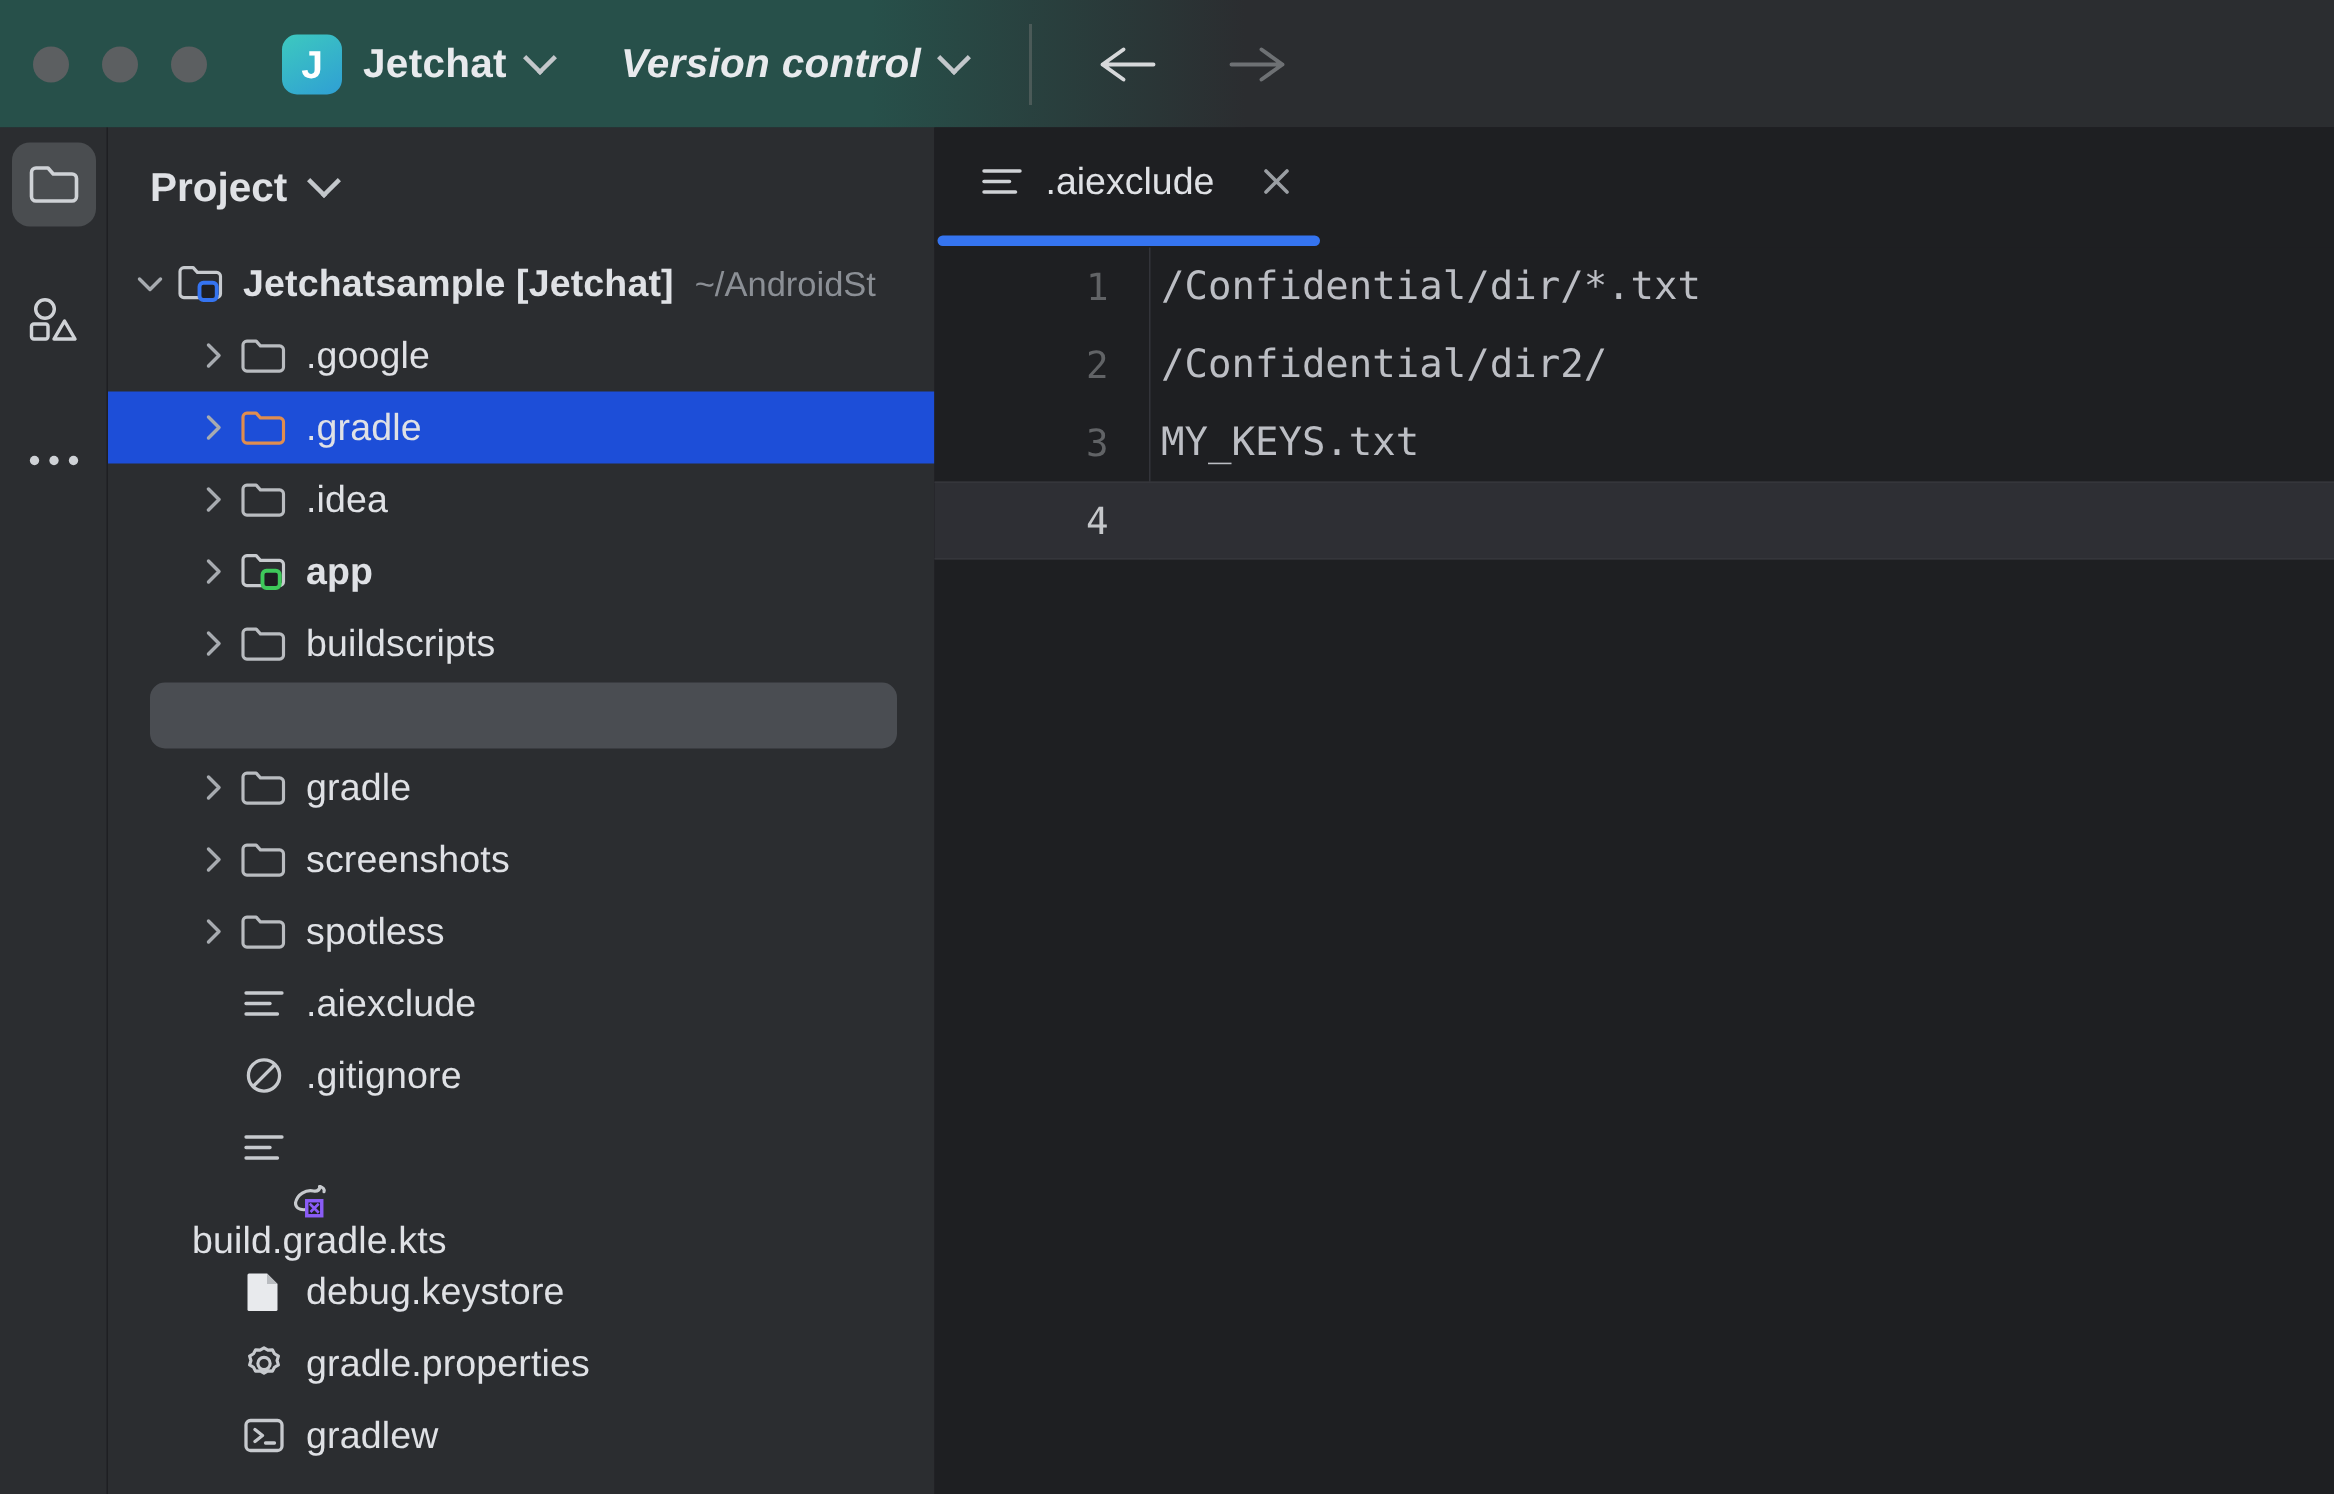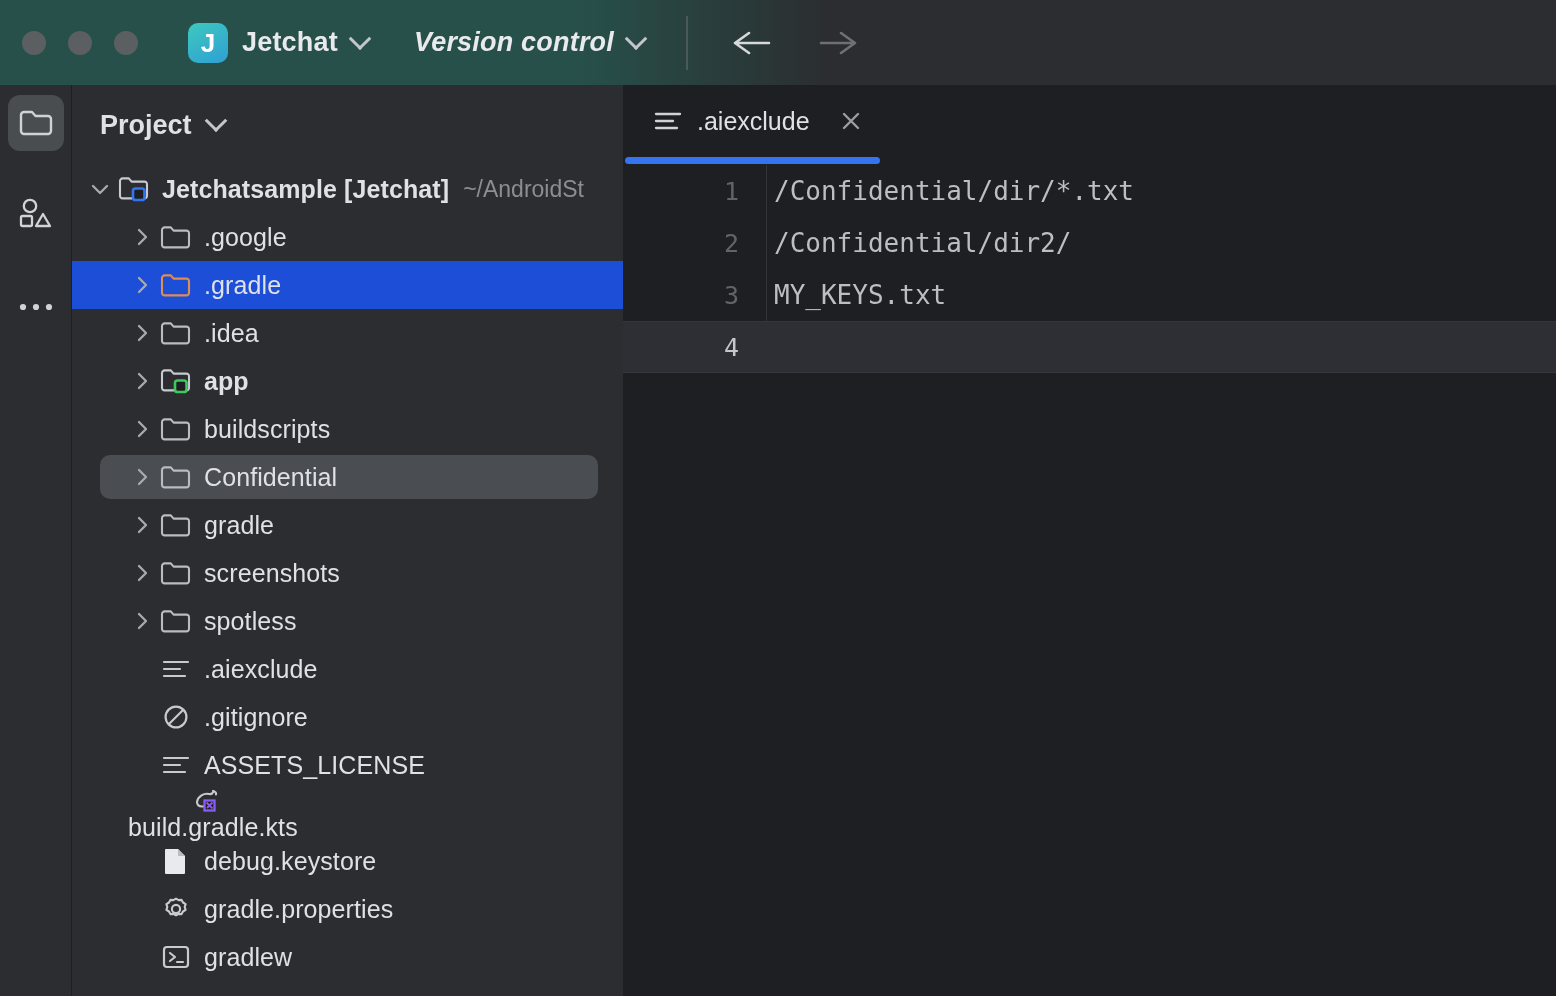--- a/index.html
+++ b/index.html
@@ -273,33 +273,20 @@
             <span class="ticon">
               <svg width="32" height="26" viewBox="0 0 32 26">
                 <path d="M2 6 a2.6 2.6 0 0 1 2.6-2.6 h6.2 l2.8 3.2 h12.8 a2.6 2.6 0 0 1 2.6 2.6 v11.6 a2.6 2.6 0 0 1-2.6 2.6 H4.6 A2.6 2.6 0 0 1 2 20.8 Z" fill="none" stroke="#b9bcc0" stroke-width="2.1" stroke-linejoin="round"></path>
               </svg>
             </span>
             <span class="tlabel">buildscripts</span>
           </div>
         </div>
         <div class="trow selected">
           <div class="selbg"></div>
-          <div class="rowcontent" style="padding-left: 56px;">
-            <span class="twisty">
-              <svg width="22" height="22" viewBox="0 0 22 22">
-                <path d="M8 4 L15 11 L8 18" fill="none" stroke="#a7abb0" stroke-width="2.3" stroke-linecap="round" stroke-linejoin="round"></path>
-              </svg>
-            </span>
-            <span class="ticon">
-              <svg width="32" height="26" viewBox="0 0 32 26">
-                <path d="M2 6 a2.6 2.6 0 0 1 2.6-2.6 h6.2 l2.8 3.2 h12.8 a2.6 2.6 0 0 1 2.6 2.6 v11.6 a2.6 2.6 0 0 1-2.6 2.6 H4.6 A2.6 2.6 0 0 1 2 20.8 Z" fill="none" stroke="#b9bcc0" stroke-width="2.1" stroke-linejoin="round"></path>
-              </svg>
-            </span>
-            <span class="tlabel">Confidential</span>
-          </div>
         </div>
         <div class="trow">
           <div class="rowcontent" style="padding-left: 56px;">
             <span class="twisty">
               <svg width="22" height="22" viewBox="0 0 22 22">
                 <path d="M8 4 L15 11 L8 18" fill="none" stroke="#a7abb0" stroke-width="2.3" stroke-linecap="round" stroke-linejoin="round"></path>
               </svg>
             </span>
             <span class="ticon">
               <svg width="32" height="26" viewBox="0 0 32 26">
@@ -371,21 +358,20 @@
             <span class="twisty"></span>
             <span class="ticon">
               <svg width="30" height="26" viewBox="0 0 30 26">
                 <g stroke="#c7cace" stroke-width="2.2" stroke-linecap="round">
           <line x1="3" y1="6" x2="27" y2="6"></line>
                   <line x1="3" y1="13" x2="19" y2="13"></line>
           <line x1="3" y1="20" x2="24" y2="20"></line>
                 </g>
               </svg>
             </span>
-            <span class="tlabel">ASSETS_LICENSE</span>
           </div>
         </div>
         <div class="trow">
           <div class="rowcontent" style="padding-left: 56px; flex-direction: column;">
             <span class="twisty"></span>
             <span class="ticon">
               <svg width="30" height="28" viewBox="0 0 30 28">
                 <path d="M3 17 c1-6 7-9 12-8 c2.5 .5 4-1 4.5-3" fill="none" stroke="#c7cace" stroke-width="2.1" stroke-linecap="round"></path>
           <path d="M3 17 c0 3 2.5 4.5 5.5 4.5 c4 0 7-2.5 8-5.5" fill="none" stroke="#c7cace" stroke-width="2.1" stroke-linecap="round"></path>
           <path d="M19 6 c2.5 .5 3.5 2 3 3.5" fill="none" stroke="#c7cace" stroke-width="2.1" stroke-linecap="round"></path>

